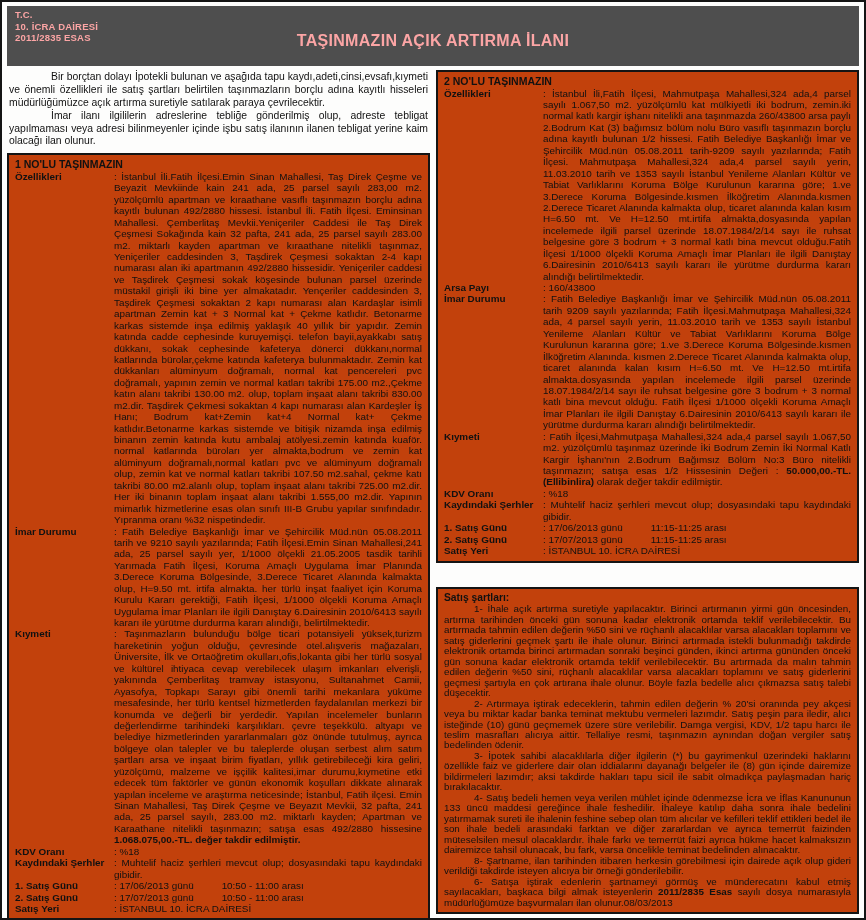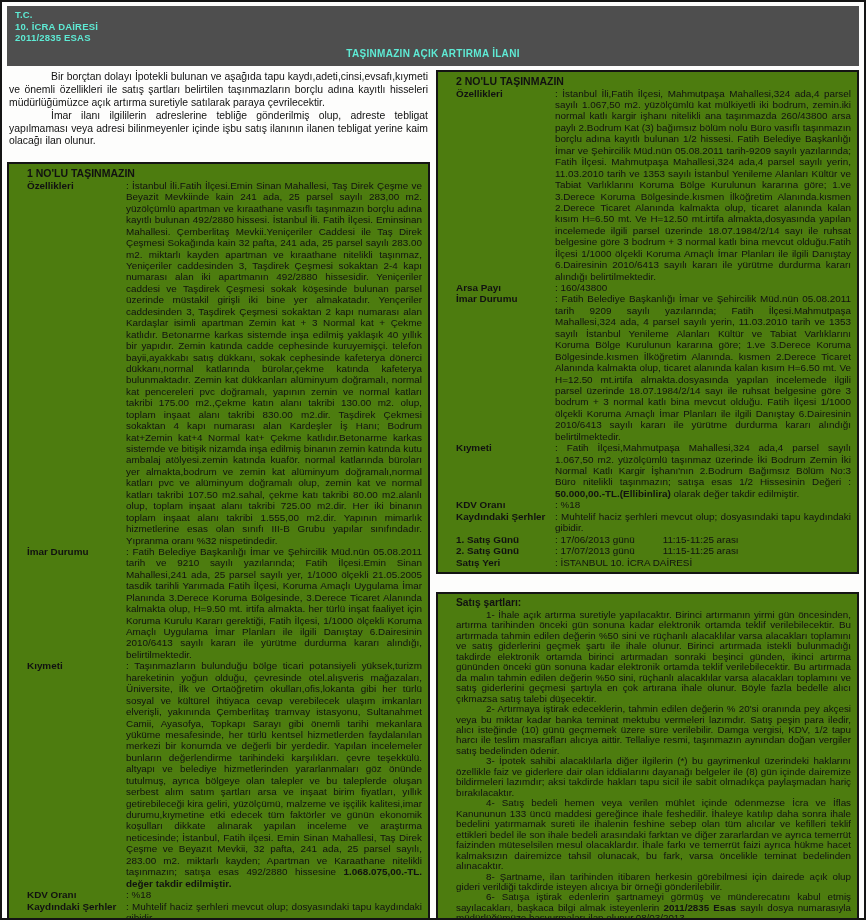--- a/index.html
+++ b/index.html
@@ -1,33 +1,33 @@
 <!DOCTYPE html>
 <html><head>
 <meta charset="utf-8">
 <style>
   * { margin:0; padding:0; box-sizing:border-box; }
   html,body { background:#f2f2f0; }
   body { width:866px; height:920px; font-family:"Liberation Sans","DejaVu Sans",sans-serif; color:#111; }
   .page { width:866px; height:920px; border:2px solid #141414; background:#fdfdfc; padding:4px 5px 2px 5px; overflow:hidden; display:flex; flex-direction:column; }
 
   
-  .masthead { position:relative; background:#4e4e4e; color:#5eead4; padding:3px 8px 2px 8px; height:60px; flex:0 0 auto; }
+  .masthead { position:relative; background:#4e4e4e; color:#fca5a5; padding:3px 8px 2px 8px; height:60px; flex:0 0 auto; }
   .office { font-size:9.5px; font-weight:bold; line-height:1.22; letter-spacing:.2px; }
-  .main-title { position:absolute; left:0; right:0; bottom:7px; text-align:center; font-size:10px; font-weight:bold; letter-spacing:.3px; }
+  .main-title { position:absolute; left:0; right:0; bottom:16px; text-align:center; font-size:16px; font-weight:bold; letter-spacing:.3px; }
 
   
   .cols { display:flex; gap:6px; margin-top:4px; flex:1 1 auto; }
   .col { width:50%; }
 
-  .intro { font-size:10.4px; line-height:1.24; text-align:justify; padding:1px 2px 14px 2px; }
+  .intro { font-size:10.4px; line-height:1.24; text-align:justify; padding:1px 2px 5px 2px; }
   .intro p { text-indent:42px; }
 
-  .box { border:2px solid #141414; background:#4d7c0f; padding:3px 6px 4px 18px; }
-  .box + .box { margin-top:18px; }
+  .box { border:2px solid #141414; background:#c2410c; padding:3px 6px 4px 6px; }
+  .box + .box { margin-top:24px; }
   .box-title { font-size:10.5px; font-weight:bold; line-height:1.2; }
 
   .row { display:grid; grid-template-columns:99px 1fr; font-size:9.9px; line-height:1.155; }
   .lbl { font-weight:bold; padding-right:3px; }
   .val { text-align:justify; }
   .val strong { font-weight:bold; }
   .time { display:inline-block; margin-left:28px; }
 
   .terms { font-size:9.8px; line-height:1.07; }
   .terms-heading { font-size:10.3px; font-weight:bold; line-height:1.25; }

